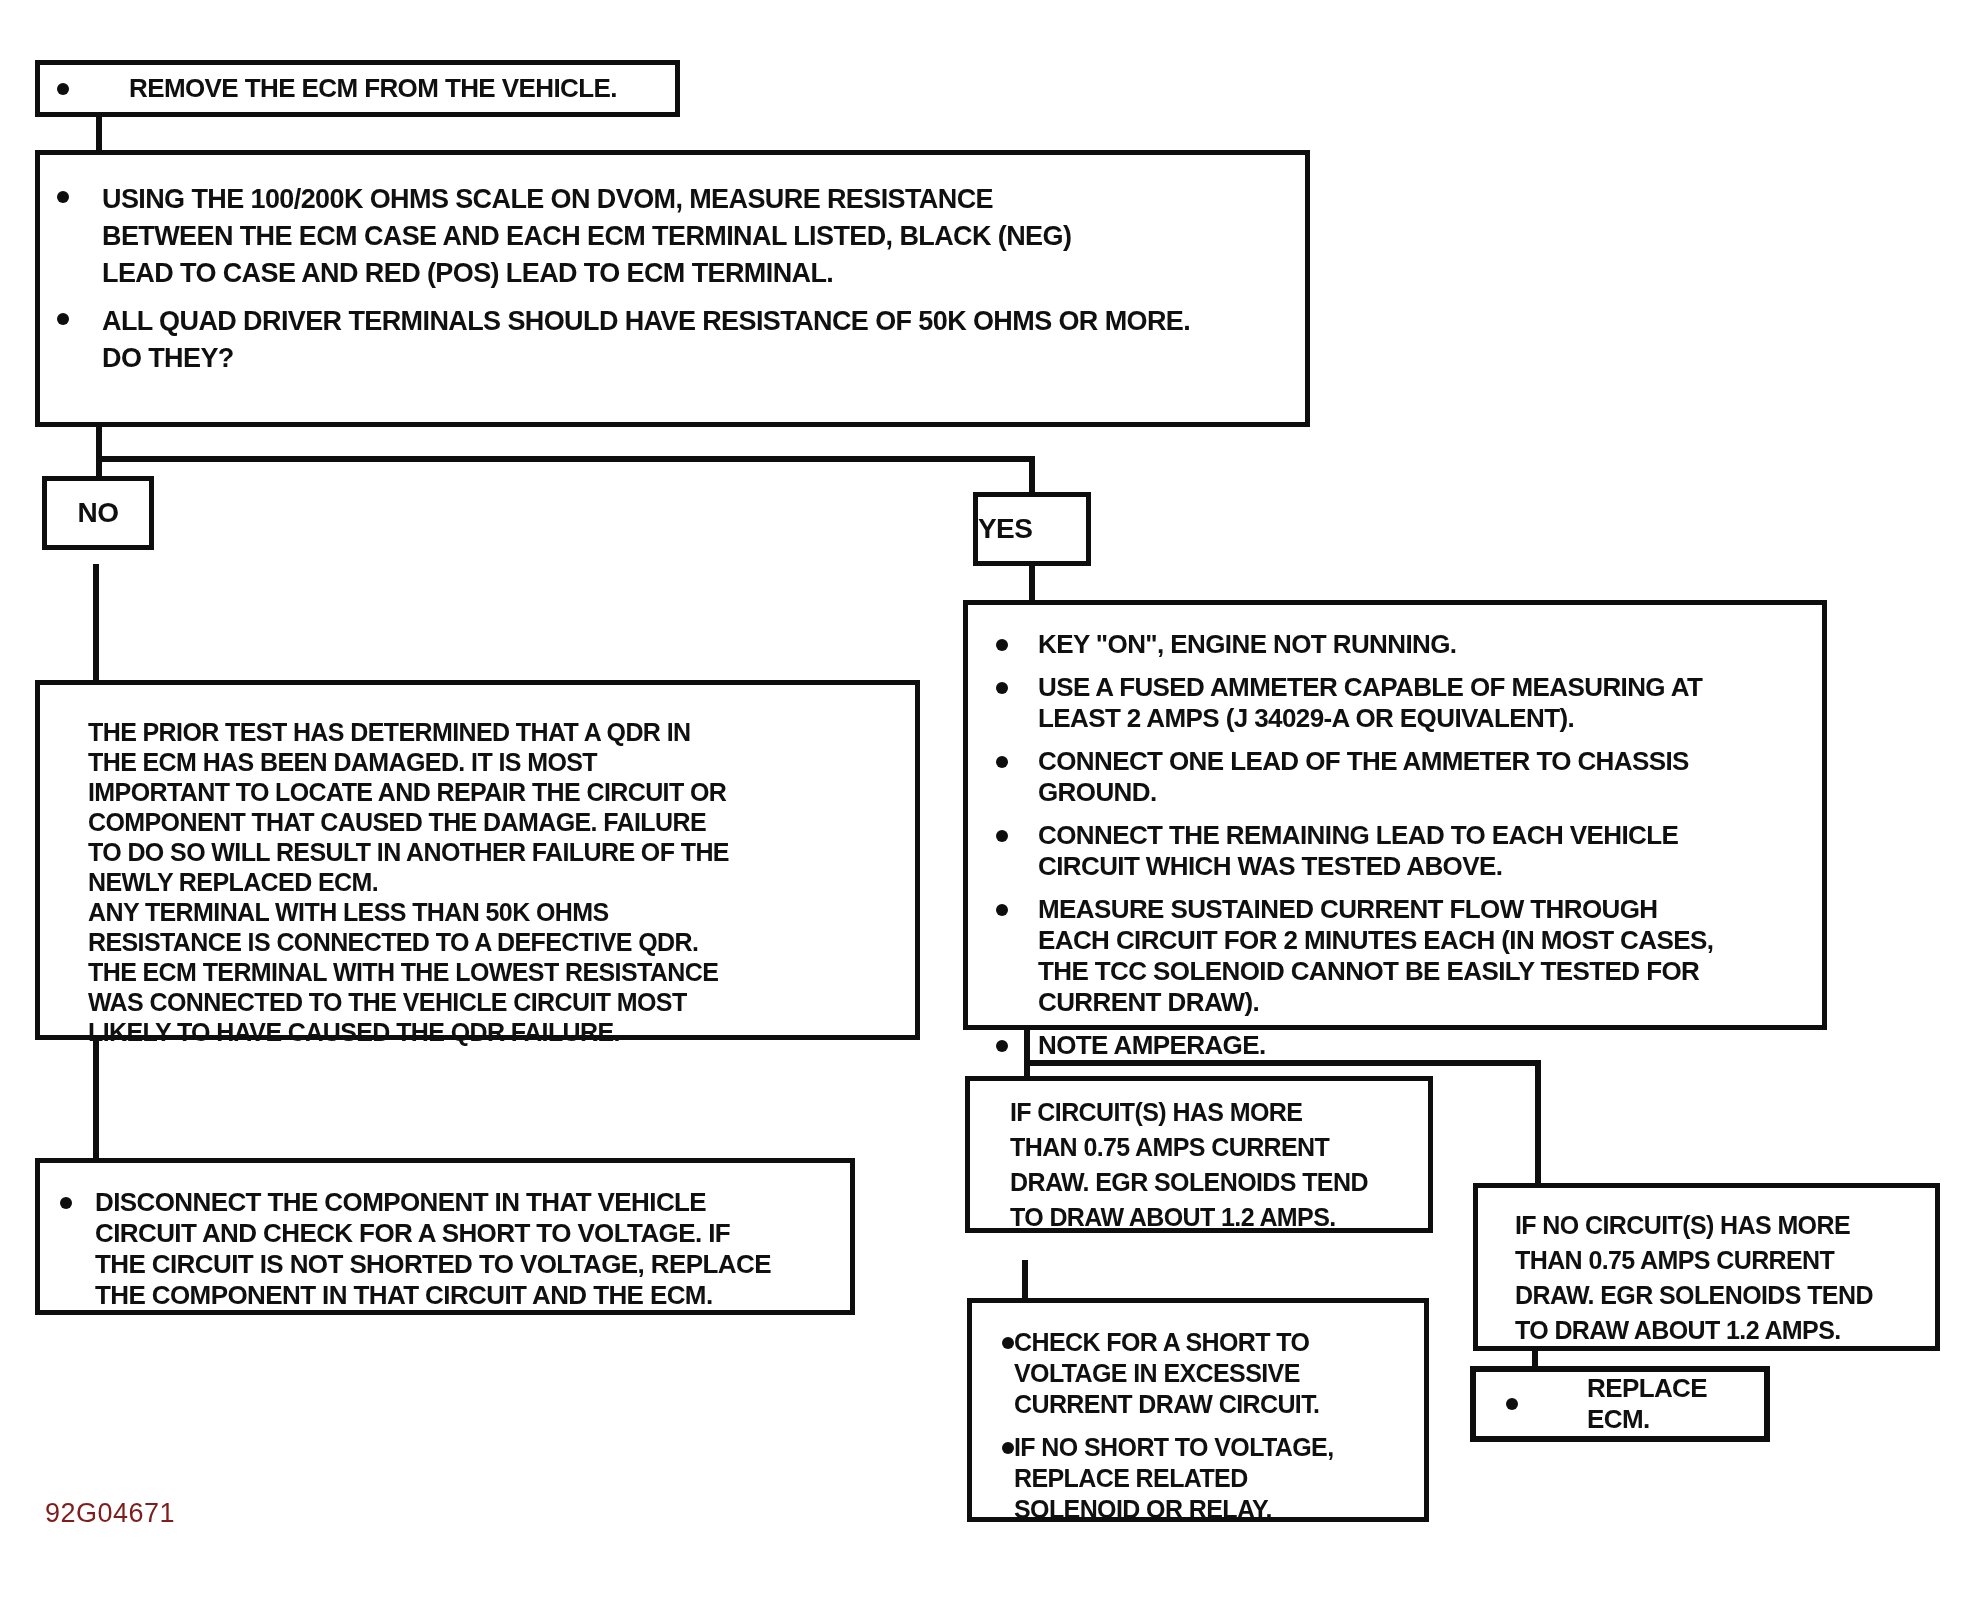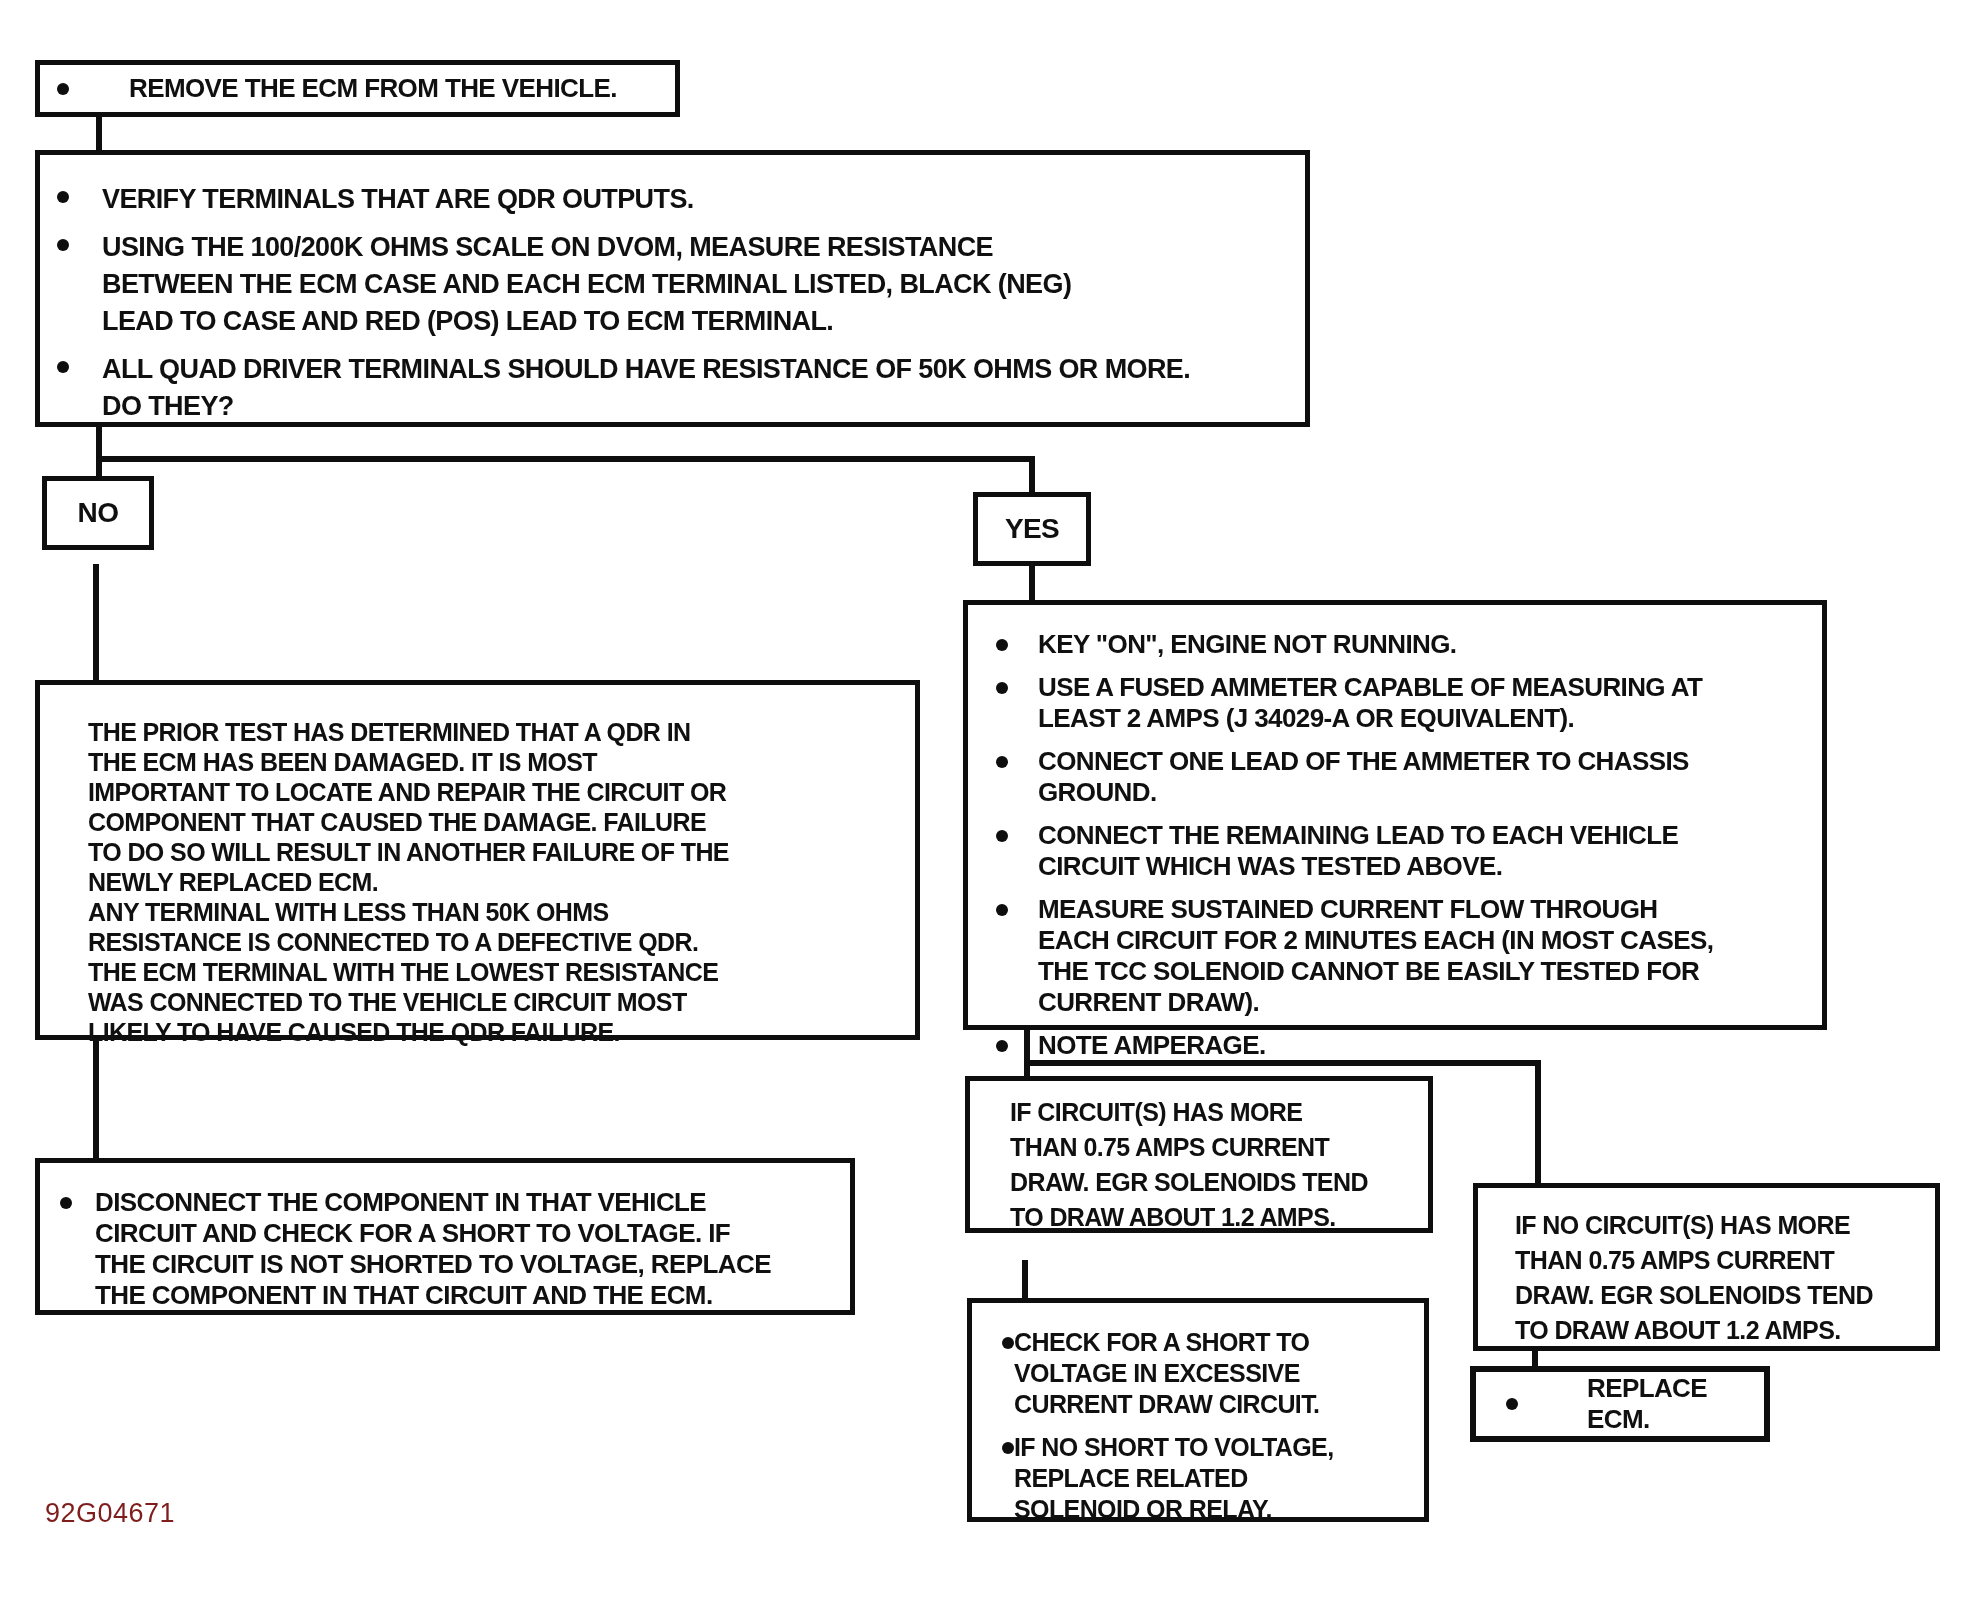--- a/index.html
+++ b/index.html
@@ -35,21 +35,21 @@
   .b-remove .txt{margin-left:36px;}
 
   .b-verify{left:35px;top:150px;width:1275px;height:277px;
     padding:26px 18px 0 17px;font-size:27px;line-height:37px;}
   .b-verify .item{margin-bottom:11px;}
   .b-verify .txt{margin-left:33px;}
 
   .b-no-label{left:42px;top:476px;width:112px;height:74px;
     display:flex;align-items:center;justify-content:center;font-size:28px;}
   .b-yes-label{left:973px;top:492px;width:118px;height:74px;
-    display:flex;align-items:center;justify-content:center;font-size:28px;}
+    display:flex;align-items:center;justify-content:flex-start;font-size:28px;}
 
   .b-prior{left:35px;top:680px;width:885px;height:360px;
     padding:32px 20px 0 48px;font-size:25px;line-height:30px;}
 
   .b-disconnect{left:35px;top:1158px;width:820px;height:157px;
     padding:24px 14px 12px 20px;font-size:26px;line-height:31px;}
   .b-disconnect .txt{margin-left:23px;}
 
   .b-ammeter{left:963px;top:600px;width:864px;height:430px;
     padding:24px 14px 0 28px;font-size:26px;line-height:31px;}
@@ -96,24 +96,20 @@
   <div class="line" style="left:1532px;top:1349px;width:6px;height:19px"></div>
 
   <div class="box b-remove">
     <span class="bullet"></span>
     <span class="txt">REMOVE THE ECM FROM THE VEHICLE.</span>
   </div>
 
   <div class="box b-verify">
     <div class="item">
       <span class="bullet"></span>
-      <span class="txt">VERIFY TERMINALS THAT ARE QDR OUTPUTS.</span>
-    </div>
-    <div class="item">
-      <span class="bullet"></span>
       <span class="txt">USING THE 100/200K OHMS SCALE ON DVOM, MEASURE RESISTANCE
 BETWEEN THE ECM CASE AND EACH ECM TERMINAL LISTED, BLACK (NEG)
 LEAD TO CASE AND RED (POS) LEAD TO ECM TERMINAL.</span>
     </div>
     <div class="item">
       <span class="bullet"></span>
       <span class="txt">ALL QUAD DRIVER TERMINALS SHOULD HAVE RESISTANCE OF 50K OHMS OR MORE.
 DO THEY?</span>
     </div>
   </div>

